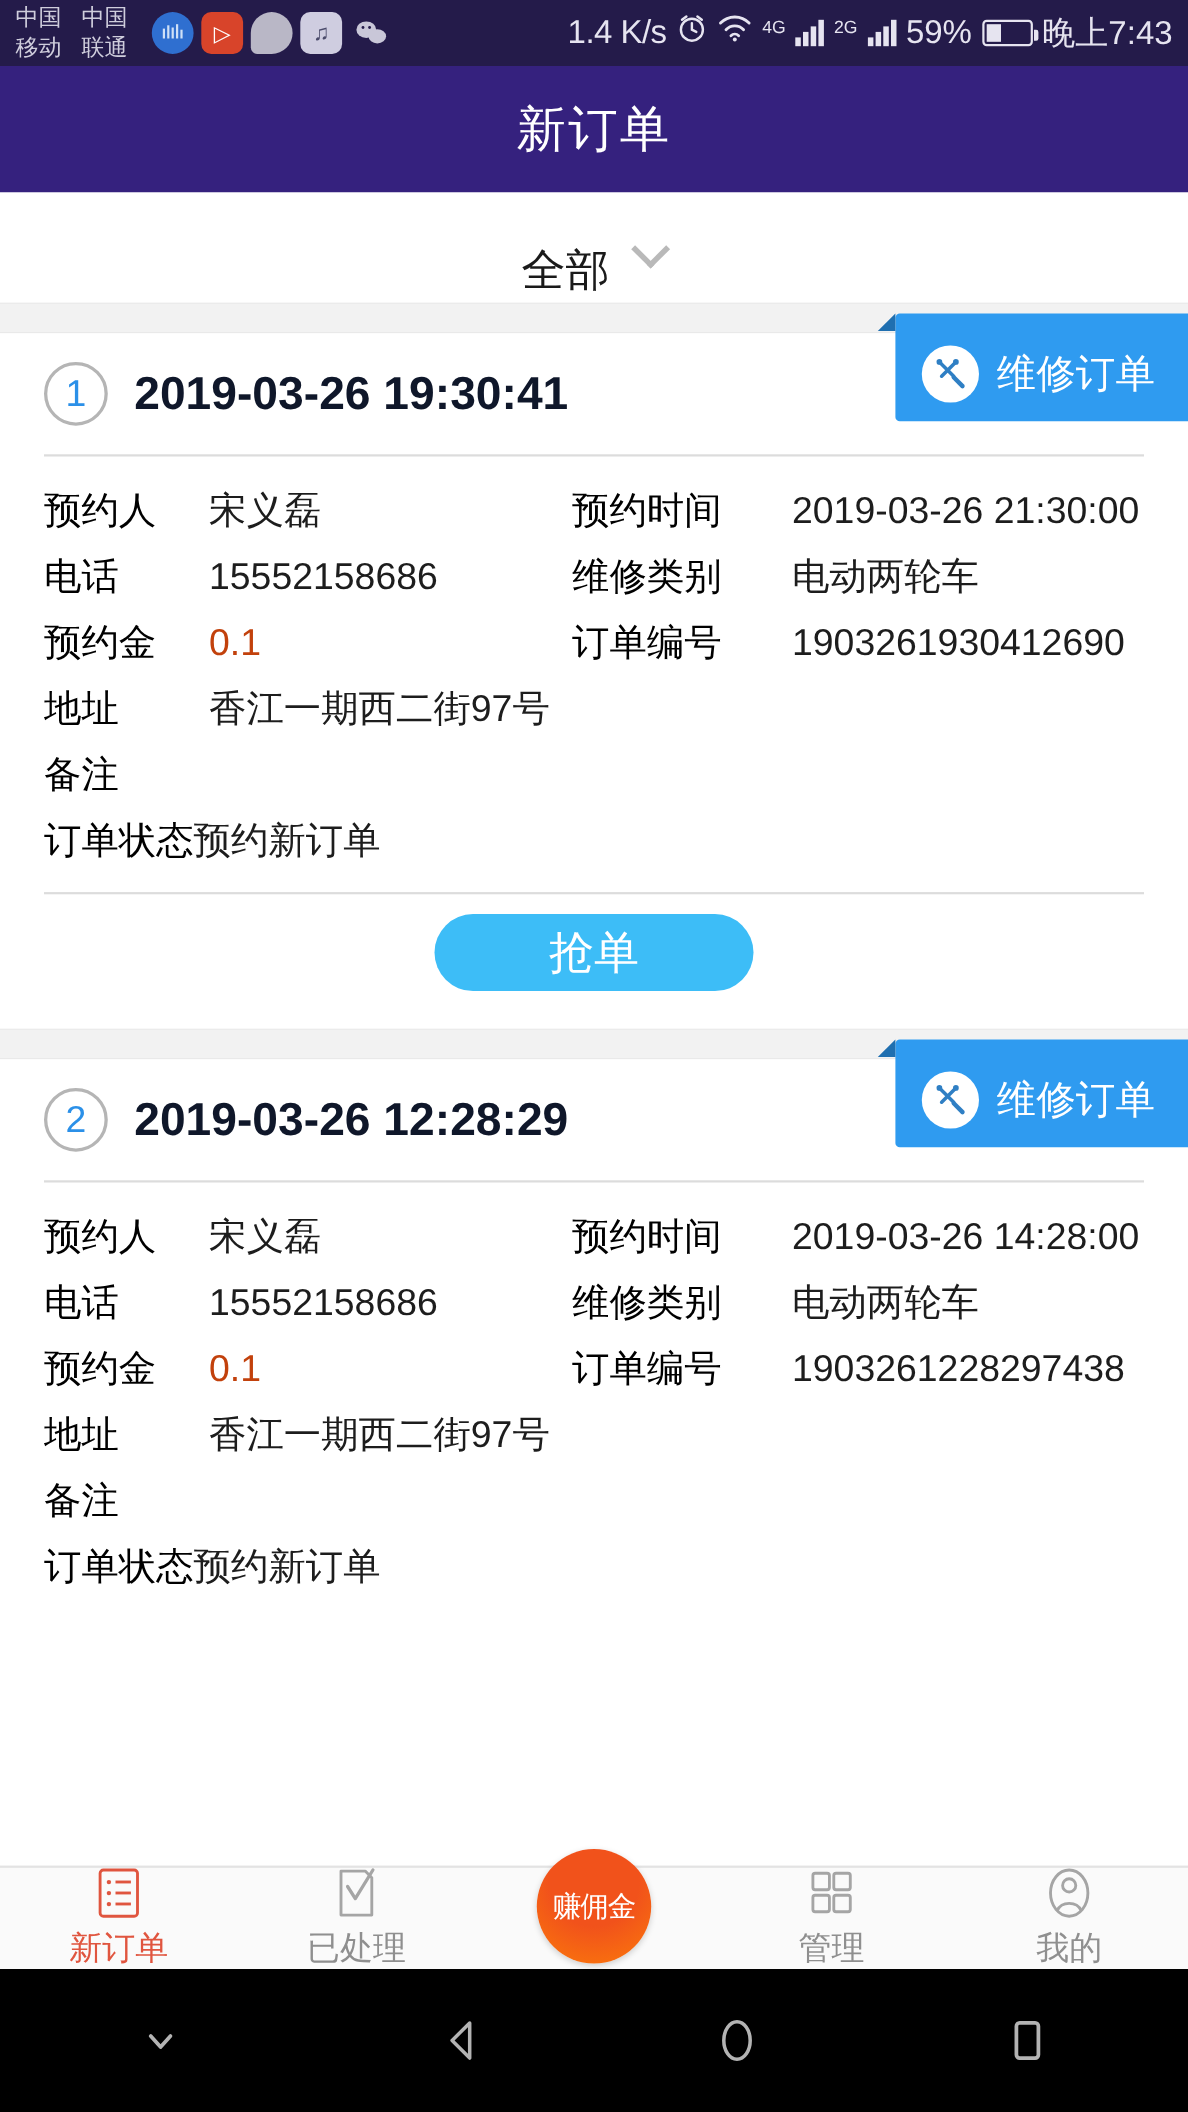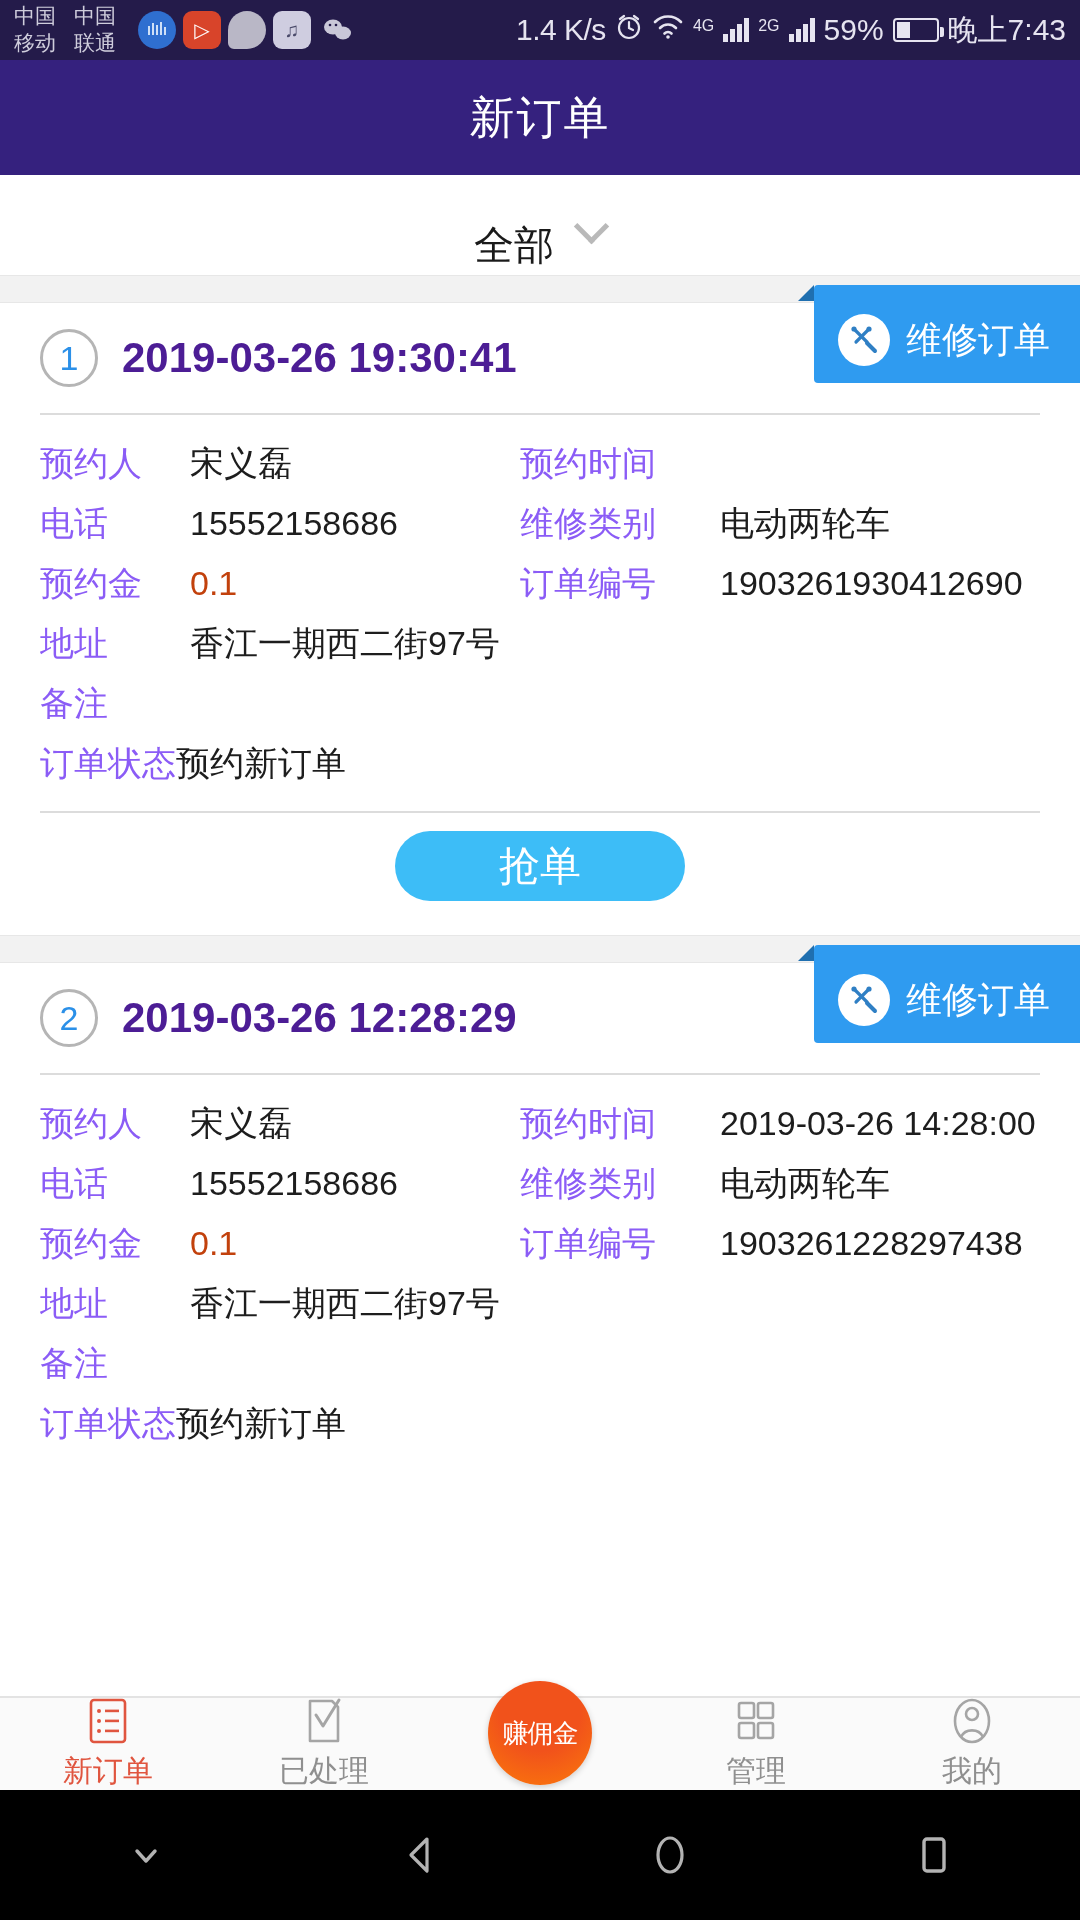--- a/index.html
+++ b/index.html
@@ -72,21 +72,21 @@
   .gap{ height:28px; background:#f2f2f2; border-top:1px solid #e7e7e7; border-bottom:1px solid #e7e7e7; }
 
   .card{ background:#fff; position:relative; padding:0 0 0 0; }
 
   .card-head{ position:relative; height:110px; display:flex; align-items:center; padding-left:40px; }
   .num-circle{
     width:58px; height:58px; border-radius:50%; border:3px solid #b5b5b5;
     display:flex; align-items:center; justify-content:center;
     color:#2b90e8; font-size:34px; flex:none;
   }
-  .head-date{ margin-left:24px; font-size:42px; font-weight:bold; color:#4c1d95; letter-spacing:0px; }
+  .head-date{ margin-left:24px; font-size:42px; font-weight:bold; color:#0f172a; letter-spacing:0px; }
 
   .badge{
     position:absolute; right:0px; top:-18px;
     background:#2f9bf0; color:#fff;
     height:98px; padding:12px 30px 0 24px;
     display:flex; align-items:center; gap:16px;
     border-radius:4px 0 0 4px;
     font-size:36px;
   }
   .badge .fold{
@@ -98,21 +98,21 @@
   .badge-ic{
     width:52px; height:52px; border-radius:50%; background:#fff;
     display:flex; align-items:center; justify-content:center; flex:none;
   }
   .badge-ic svg{ width:34px; height:34px; display:block; }
 
   .divider{ height:2px; background:#dcdcdc; margin:0 40px; }
 
   .rows{ padding:26px 40px 10px 40px; }
   .row{ display:flex; align-items:flex-start; min-height:60px; }
-  .lbl{ color:#8b5cf6; font-size:34px; width:auto; flex:none; }
+  .lbl{ color:#000000; font-size:34px; width:auto; flex:none; }
   .val{ color:#1d1d1d; font-size:34px; }
   .val.red{ color:#c2410c; }
   .col{ display:flex; align-items:baseline; }
   .col-a{ width:480px; }
   .col-a .lbl{ width:150px; }
   .col-b .lbl{ width:200px; }
   .row-wide .lbl{ width:150px; }
   .row-status .lbl{ width:auto; margin-right:0; }
   .row-status .val{ color:#1d1d1d; }
 
@@ -265,20 +265,21 @@
       <div class="divider"></div>
 
       <div class="rows">
         <div class="row">
           <span class="col col-a">
             <span class="lbl">预约人</span>
             <span class="val">宋义磊</span>
           </span>
           <span class="col col-b">
             <span class="lbl">预约时间</span>
+            <span class="val">2019-03-26 21:30:00</span>
           </span>
         </div>
         <div class="row">
           <span class="col col-a">
             <span class="lbl">电话</span>
             <span class="val">15552158686</span>
           </span>
           <span class="col col-b">
             <span class="lbl">维修类别</span>
             <span class="val">电动两轮车</span>

